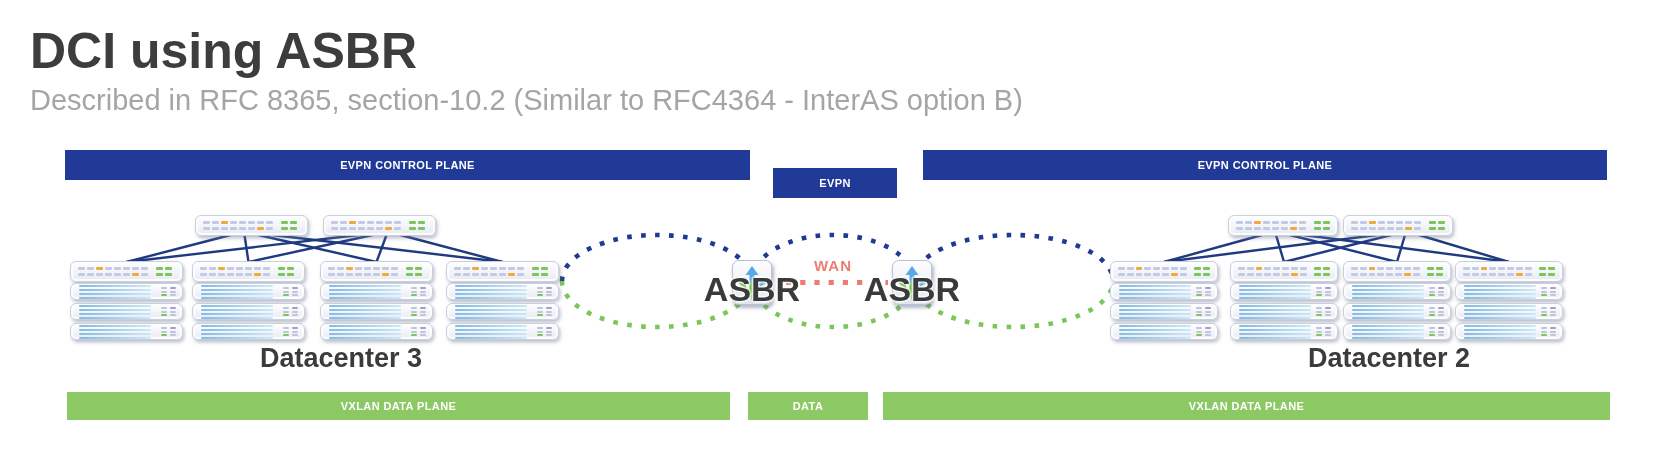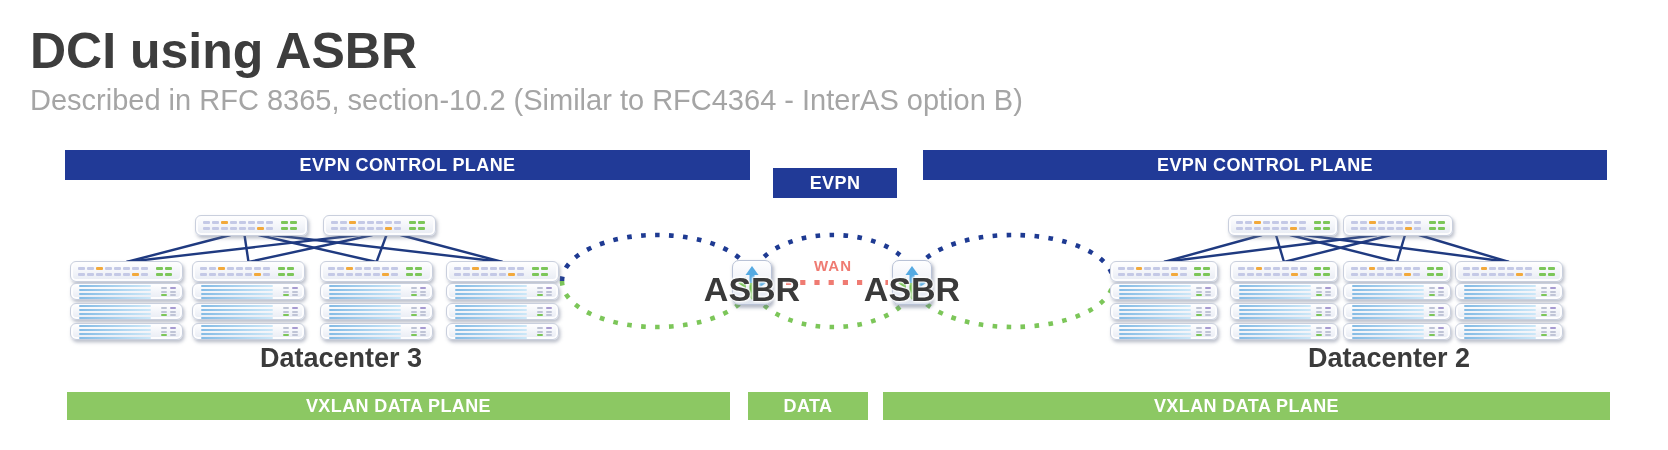--- a/index.html
+++ b/index.html
@@ -4,21 +4,21 @@
 <style>
   html,body{margin:0;padding:0;background:#fff;}
   #stage{position:relative;width:1668px;height:450px;background:#fff;overflow:hidden;
          font-family:Liberation Sans, sans-serif;}
   
   .title{position:absolute;left:30px;top:22px;font-size:50px;font-weight:bold;
          color:#3d3d3d;letter-spacing:0px;}
   .subtitle{position:absolute;left:30px;top:84px;font-size:29px;color:#a5a5a5;font-weight:400;}
   
   .banner{position:absolute;display:flex;align-items:center;justify-content:center;
-          color:#fff;font-weight:bold;font-size:18px;letter-spacing:.4px;}
+          color:#fff;font-weight:bold;font-size:11px;letter-spacing:.4px;}
   
   #overlay{position:absolute;left:0;top:0;z-index:1;}
   
   .dev{position:absolute;z-index:2;border-radius:6px;border:1px solid #c9cfdd;
        background:linear-gradient(180deg,#ffffff 0%,#f2f4f9 55%,#e7ebf3 100%);
        box-shadow:1.5px 2.5px 3.5px rgba(110,120,145,.45), inset 0 0 0 2px #fdfdfe;
        box-sizing:border-box;}
   .switch{padding:3px 7px;display:flex;flex-direction:column;justify-content:center;gap:3px;}
   .prow{display:flex;gap:2px;align-items:center;}
   .prt{width:7px;height:3px;border-radius:1px;background:#c4c9e6;}

